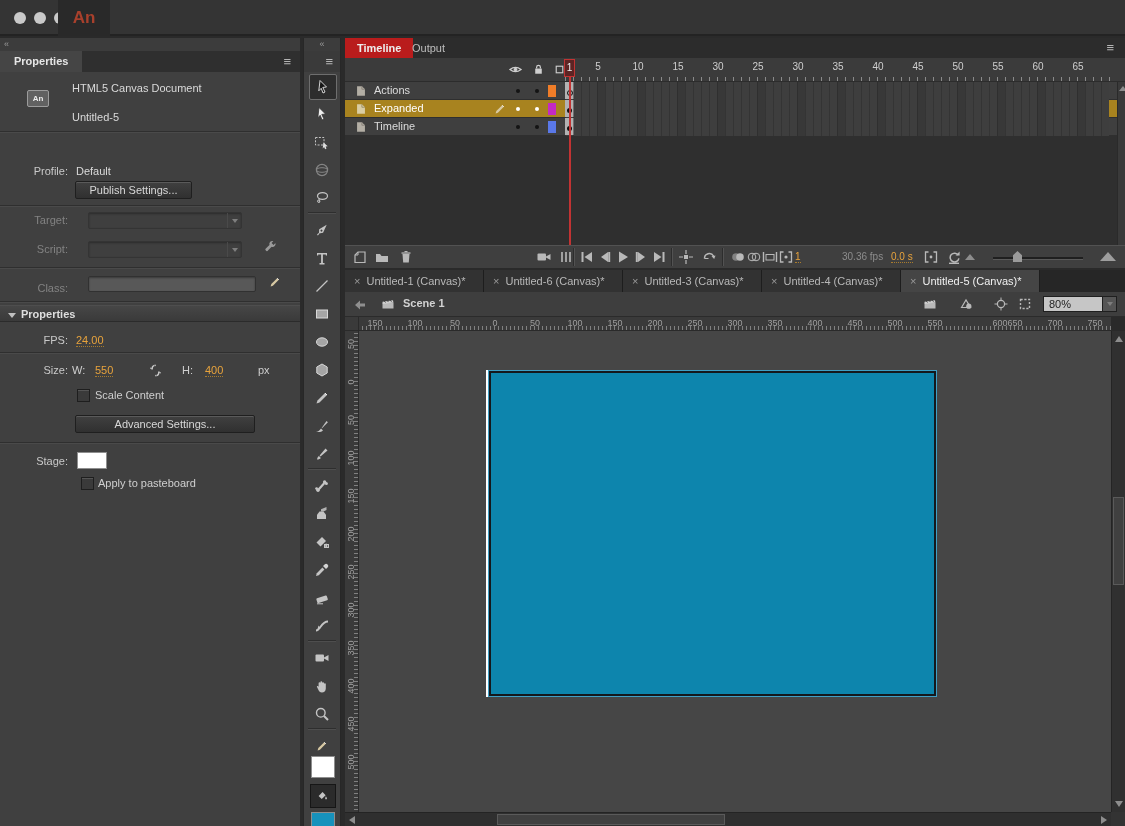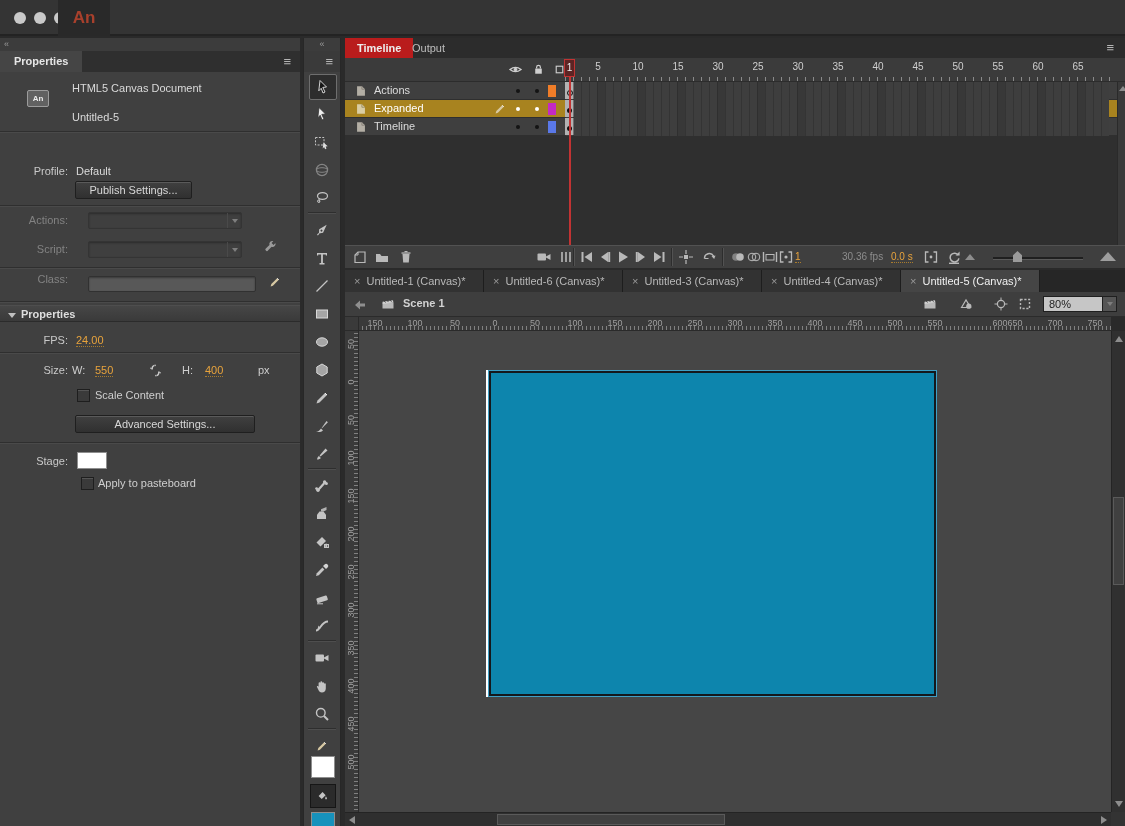--- a/index.html
+++ b/index.html
@@ -141,42 +141,42 @@
   <div class="a" style="left:72px;top:73px;color:#dadada">Untitled-5</div>
 
   <div class="divider" style="top:93px"></div>
 
   <div class="flabel" style="top:127px">Profile:</div>
   <div class="a" style="left:76px;top:127px;color:#dadada">Default</div>
   <button class="btn" style="left:75px;top:143px;width:117px;height:18px;font-size:11px">Publish Settings...</button>
 
   <div class="divider" style="top:167px"></div>
 
-  <div class="flabel dim" style="top:176px">Actions:</div>
+  <div class="flabel dim" style="top:176px">Target:</div>
   <div class="dd" style="left:88px;top:174px;width:152px">
       <span class="arr">
         <span class="arrglyph"></span>
       </span>
     </div>
 
   <div class="flabel dim" style="top:205px">Script:</div>
   <div class="dd" style="left:88px;top:203px;width:152px">
       <span class="arr">
         <span class="arrglyph"></span>
       </span>
     </div>
   <span class="a" style="left:263px;top:202px" id="ic-wrench">
       <svg width="15" height="15" viewBox="0 0 16 16" fill="#b9b9b9" stroke="none">
         <path d="M13.2 3.2a3.2 3.2 0 0 1-4 4.1L5.5 11a1.6 1.6 0 1 1-2.2-2.2l3.6-3.6a3.2 3.2 0 0 1 4.1-4l-1.9 1.9 2.2 2.2Z" fill="#9a9a9a"></path>
       </svg>
     </span>
 
   <div class="divider" style="top:229px"></div>
 
-  <div class="flabel dim" style="top:235px">Class:</div>
+  <div class="flabel dim" style="top:244px">Class:</div>
   <div class="tinput" style="left:88px;top:238px;width:166px"></div>
   <span class="a" style="left:268px;top:237px" id="ic-pencil1">
       <svg width="14" height="14" viewBox="0 0 16 16" fill="#b9b9b9" stroke="none">
         <path d="M3 13l.8-2.6L10.5 3.7l1.8 1.8L5.6 12.2Z" fill="#d8c9a3"></path>
         <path d="M10.5 3.7l1.8 1.8" stroke="#fff"></path>
       </svg>
     </span>
 
   <div class="divider" style="top:263px"></div>
   <div class="a sechdr" style="top:267px"><span class="tri-d"></span><span>Properties</span></div>

